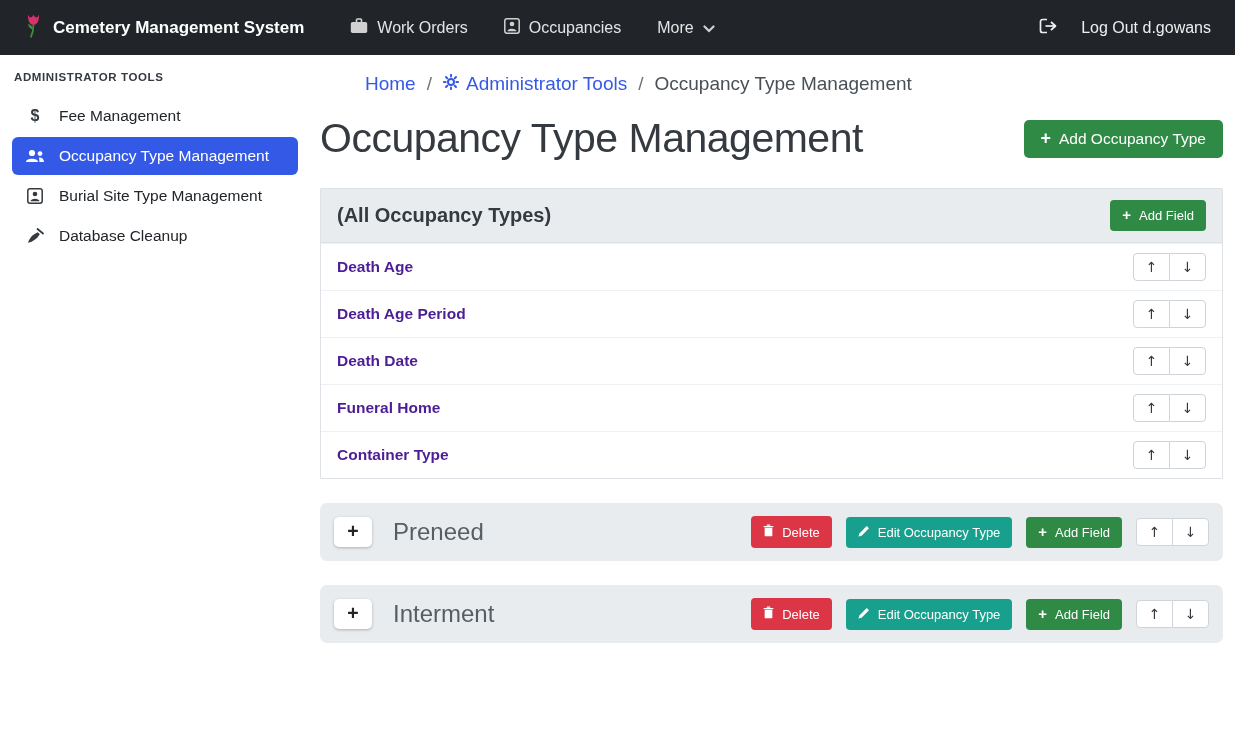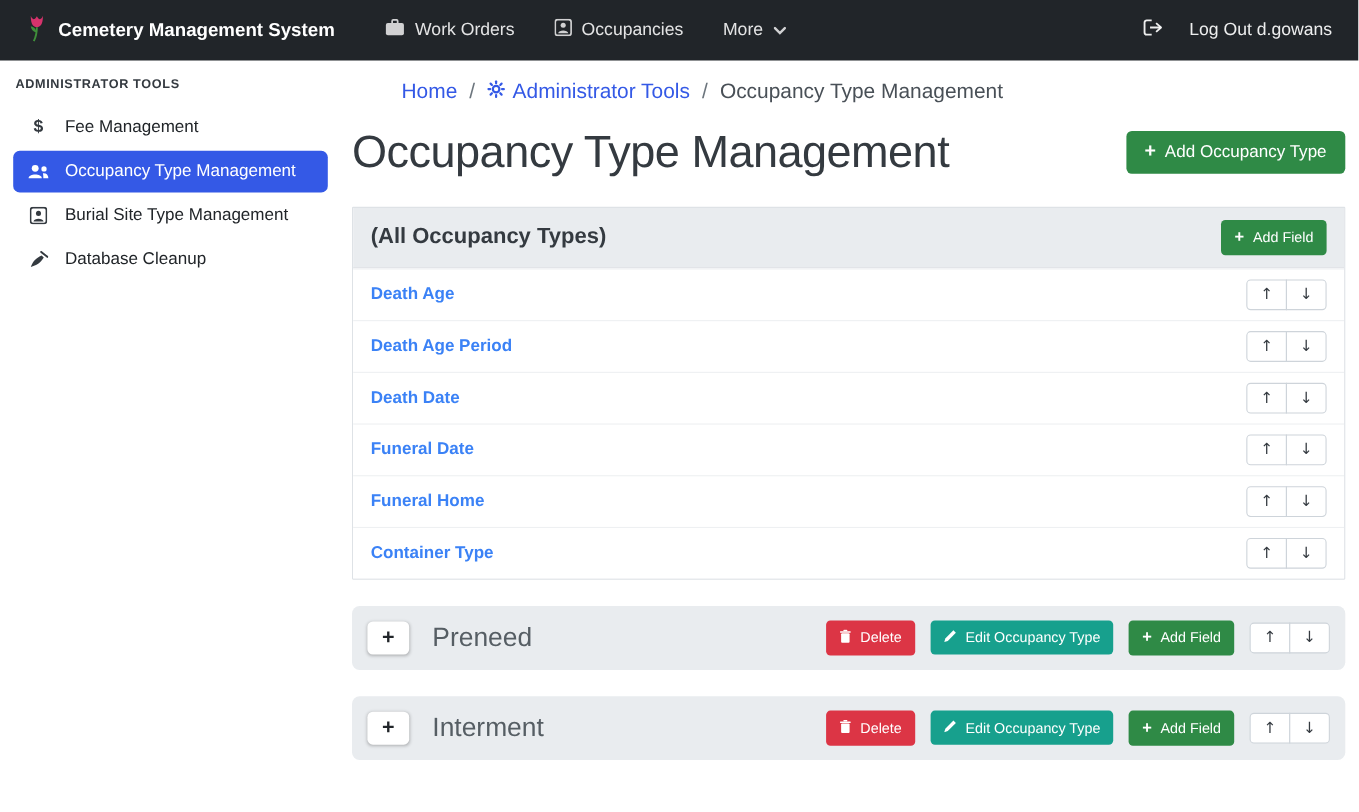--- a/index.html
+++ b/index.html
@@ -67,21 +67,21 @@
   .card-header {
     background:#e9ecef; border-bottom:1px solid #dee2e6;
     padding:11px 16px; display:flex; align-items:center; justify-content:space-between;
   }
   .card-title { font-size:20px; font-weight:600; color:#343a40; }
   .field-row {
     display:flex; align-items:center; justify-content:space-between;
     padding:9px 16px; border-top:1px solid #eef0f2; background:#fff; height:47px;
   }
   .field-row:first-of-type { border-top:none; }
-  .field-link { color:#3b82f6; font-weight:700; font-size:15.5px; cursor:pointer; }
+  .field-link { color:#4c1d95; font-weight:700; font-size:15.5px; cursor:pointer; }
 
   .arrow-group { display:flex; }
   .arrow-btn {
     width:37px; height:28px; background:#fff; border:1px solid #ced4da;
     display:flex; align-items:center; justify-content:center;
     font-size:14px; color:#343a40; cursor:pointer; font-family:"DejaVu Sans",sans-serif;
   }
   .arrow-btn.up { border-radius:4px 0 0 4px; }
   .arrow-btn.down { border-radius:0 4px 4px 0; margin-left:-1px; }
   .arrow-up-glyph::before { content:"\2191"; }
@@ -277,31 +277,20 @@
         <span class="arrow-group">
           <button class="arrow-btn up">
               <span class="arrow-up-glyph"></span>
             </button>
           <button class="arrow-btn down">
               <span class="arrow-down-glyph"></span>
             </button>
         </span>
       </div>
       <div class="field-row">
-        <span class="field-link">Funeral Date</span>
-        <span class="arrow-group">
-          <button class="arrow-btn up">
-              <span class="arrow-up-glyph"></span>
-            </button>
-          <button class="arrow-btn down">
-              <span class="arrow-down-glyph"></span>
-            </button>
-        </span>
-      </div>
-      <div class="field-row">
         <span class="field-link">Funeral Home</span>
         <span class="arrow-group">
           <button class="arrow-btn up">
               <span class="arrow-up-glyph"></span>
             </button>
           <button class="arrow-btn down">
               <span class="arrow-down-glyph"></span>
             </button>
         </span>
       </div>

